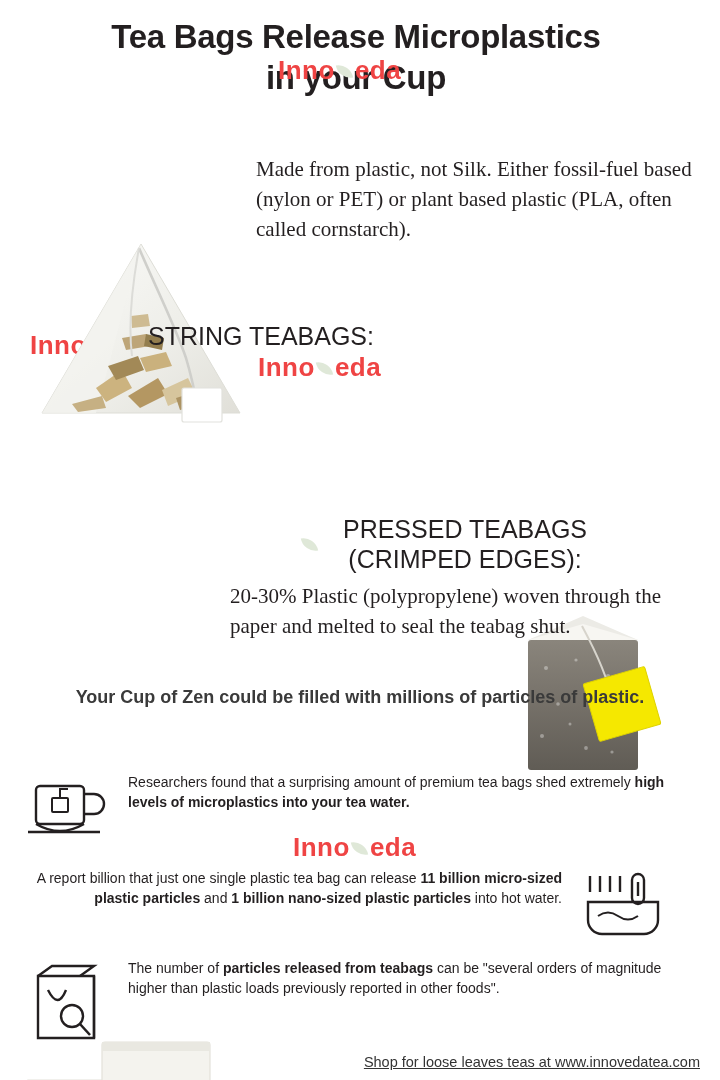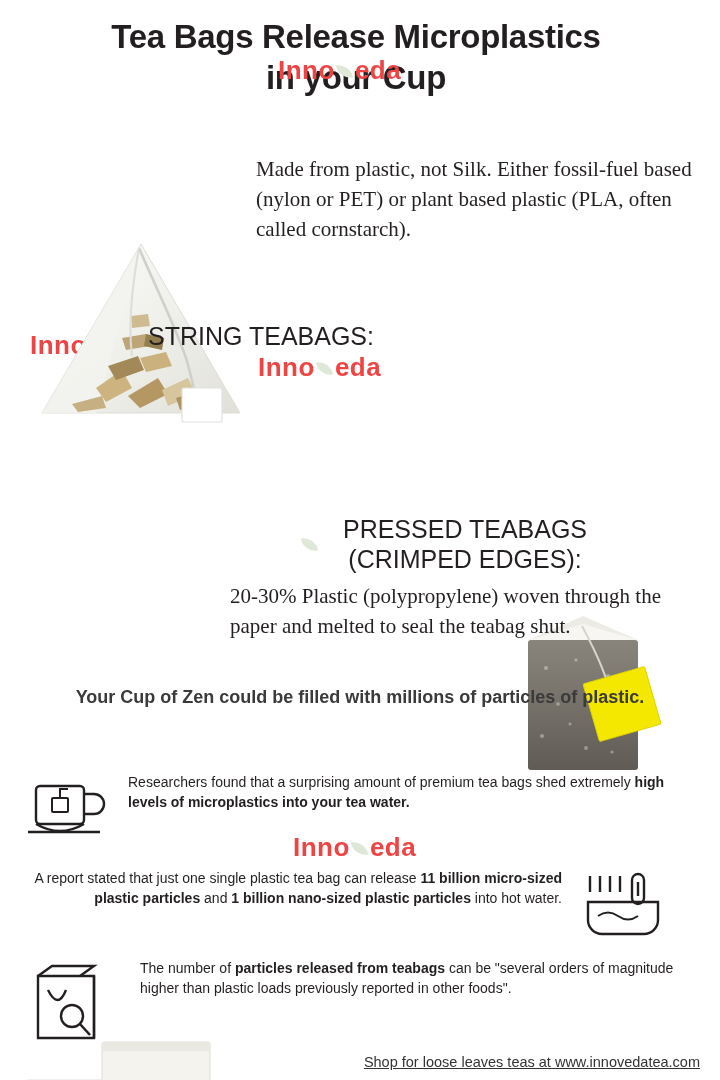--- a/index.html
+++ b/index.html
@@ -126,21 +126,21 @@
     line-height: 1.45;
   }
   .fact b { font-weight: bold; }
 
   .fact1 { left: 22px; top: 772px; width: 676px; }
   .fact1 .ftxt { width: 560px; margin-left: 14px; text-align: left; }
 
   .fact2 { left: 22px; top: 868px; width: 676px; }
   .fact2 .ftxt { width: 540px; text-align: right; }
 
-  .fact3 { left: 22px; top: 958px; width: 676px; gap: 12px; }
+  .fact3 { left: 22px; top: 958px; width: 676px; }
   .fact3 .ftxt { width: 560px; margin-left: 14px; text-align: left; }
 
   .icon-box { flex: 0 0 auto; }
 
   .footer {
     position: absolute;
     left: 0; bottom: 10px;
     width: 700px;
     text-align: right;
     font-size: 14.5px;
@@ -289,21 +289,21 @@
         <path d="M38,26 v-9 h8" fill="none" stroke="#231f20" stroke-width="2"></path>
       </svg>
     </div>
     <div class="ftxt">
       <span>Researchers found that a surprising amount of premium tea bags shed extremely </span><b>high levels of microplastics into your tea water.</b>
     </div>
   </div>
 
   <div class="fact fact2">
     <div class="ftxt">
-      <span>A report stated that just one single plastic tea bag can release </span><b>11 billion micro-sized plastic particles</b><span> and </span><b>1 billion nano-sized plastic particles</b><span> into hot water.</span>
+      <span>A report billion that just one single plastic tea bag can release </span><b>11 billion micro-sized plastic particles</b><span> and </span><b>1 billion nano-sized plastic particles</b><span> into hot water.</span>
     </div>
     <div class="icon-box" style="margin-left:18px">
       <svg width="86" height="72" viewBox="0 0 86 72">
         <path d="M10,8 v16 M20,8 v16 M30,8 v16 M40,8 v16" stroke="#231f20" stroke-width="2.4" fill="none"></path>
         <rect x="52" y="6" width="12" height="30" rx="6" fill="none" stroke="#231f20" stroke-width="2.4"></rect>
         <path d="M58,14 v14" stroke="#231f20" stroke-width="2.4"></path>
         <path d="M8,34 h70 v18 a14,14 0 0 1 -14,14 h-42 a14,14 0 0 1 -14,-14 z" fill="none" stroke="#231f20" stroke-width="2.4"></path>
         <path d="M18,48 q10,-7 20,0 t20,0" fill="none" stroke="#231f20" stroke-width="2"></path>
       </svg>
     </div>

